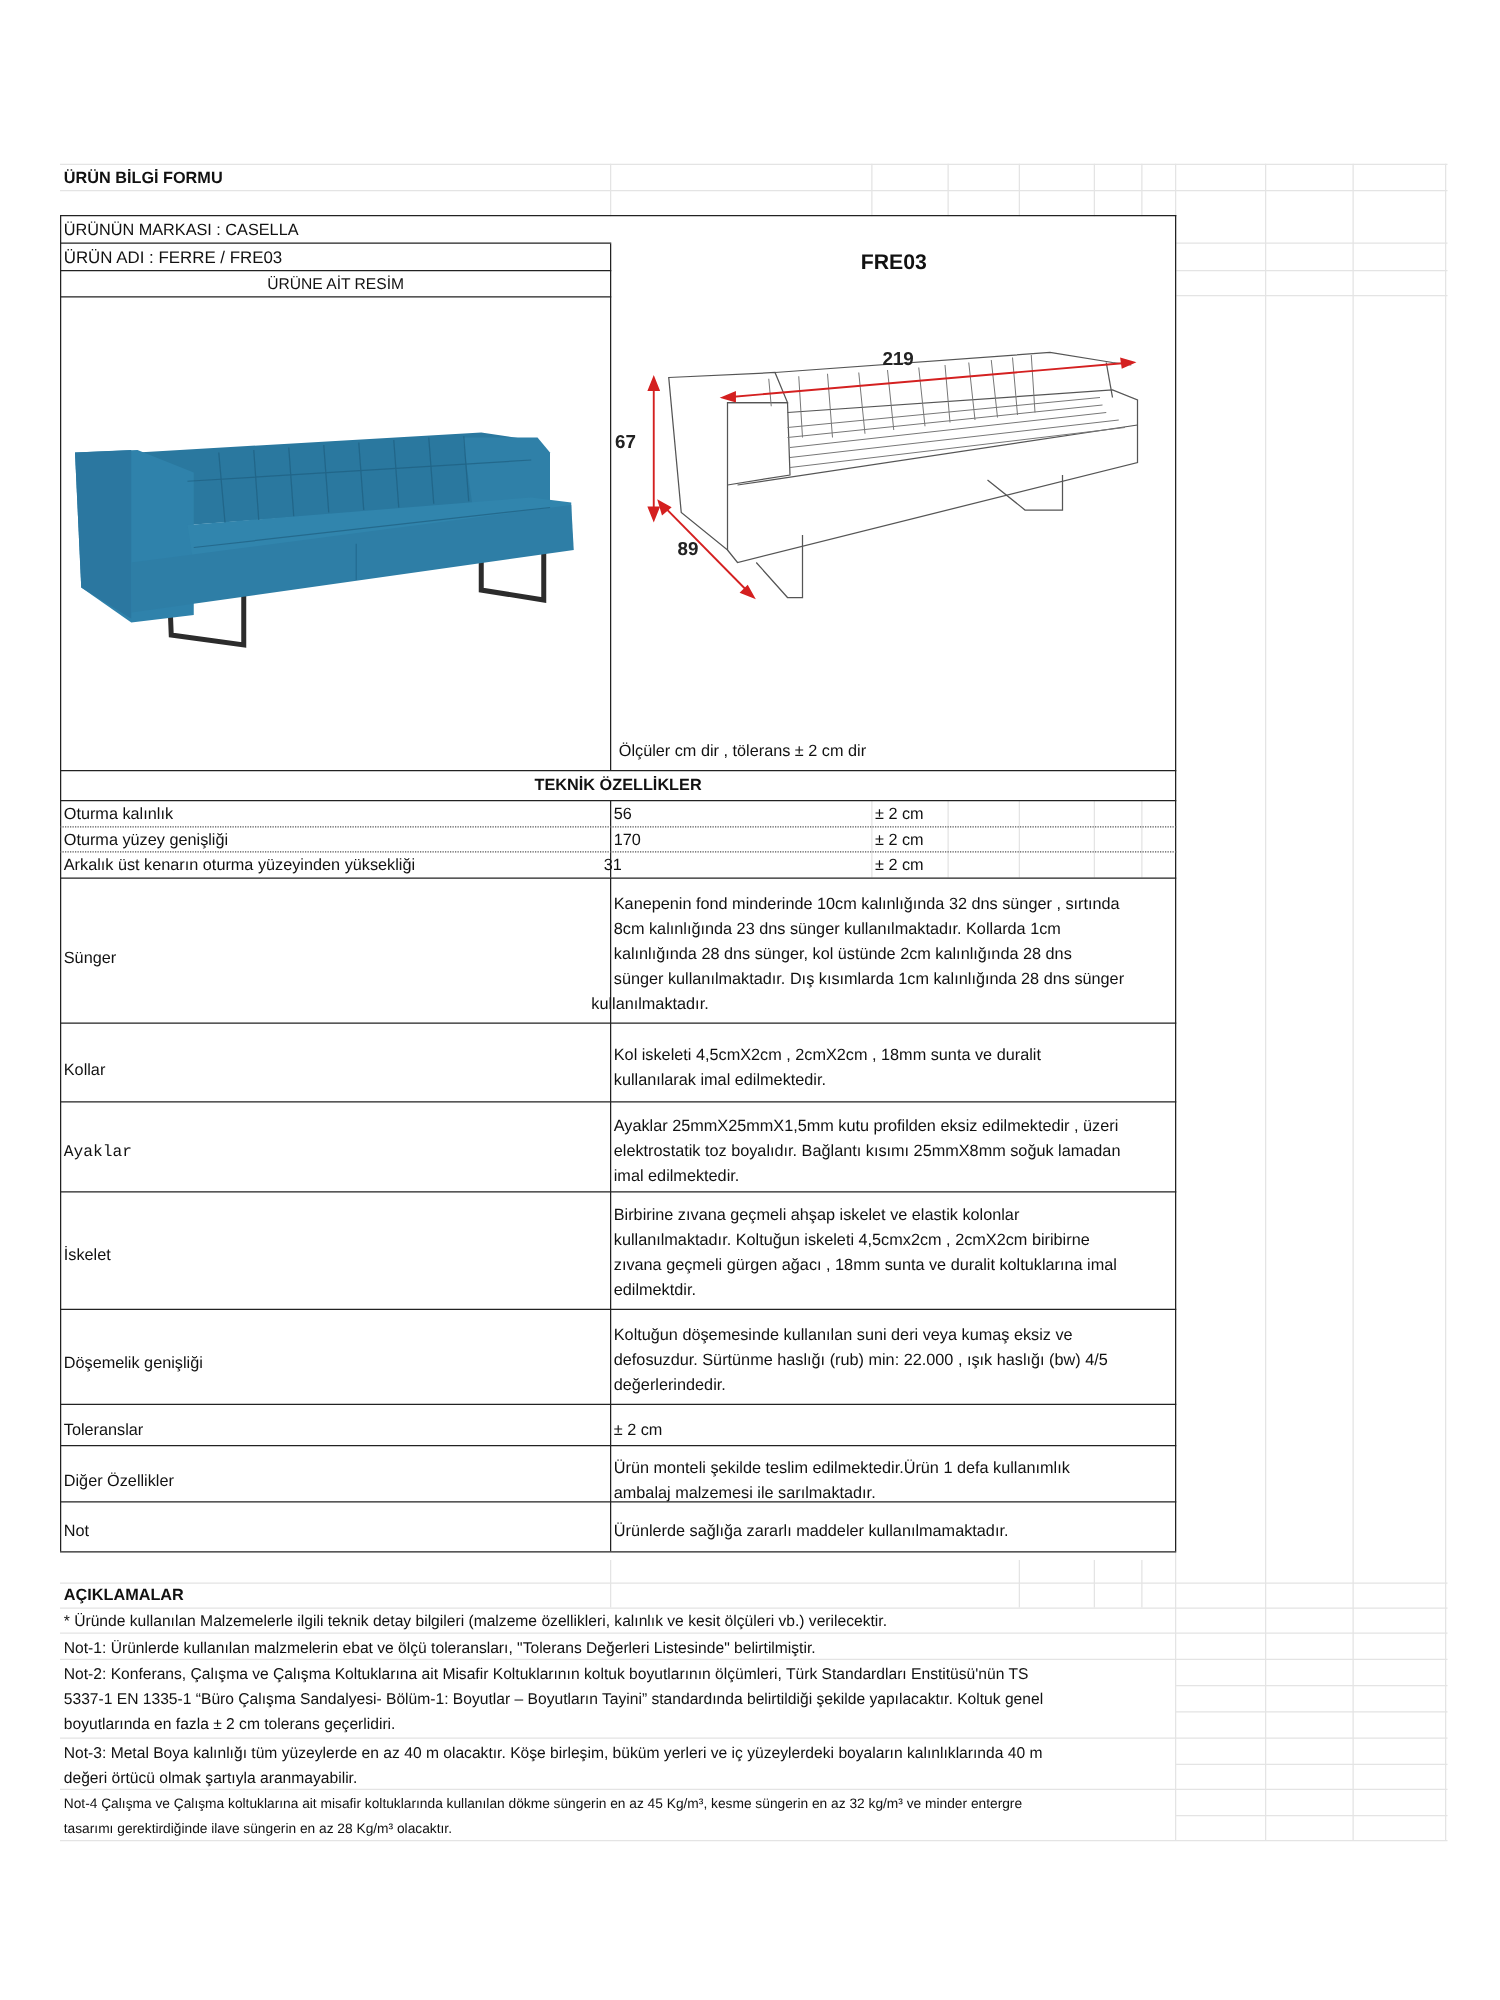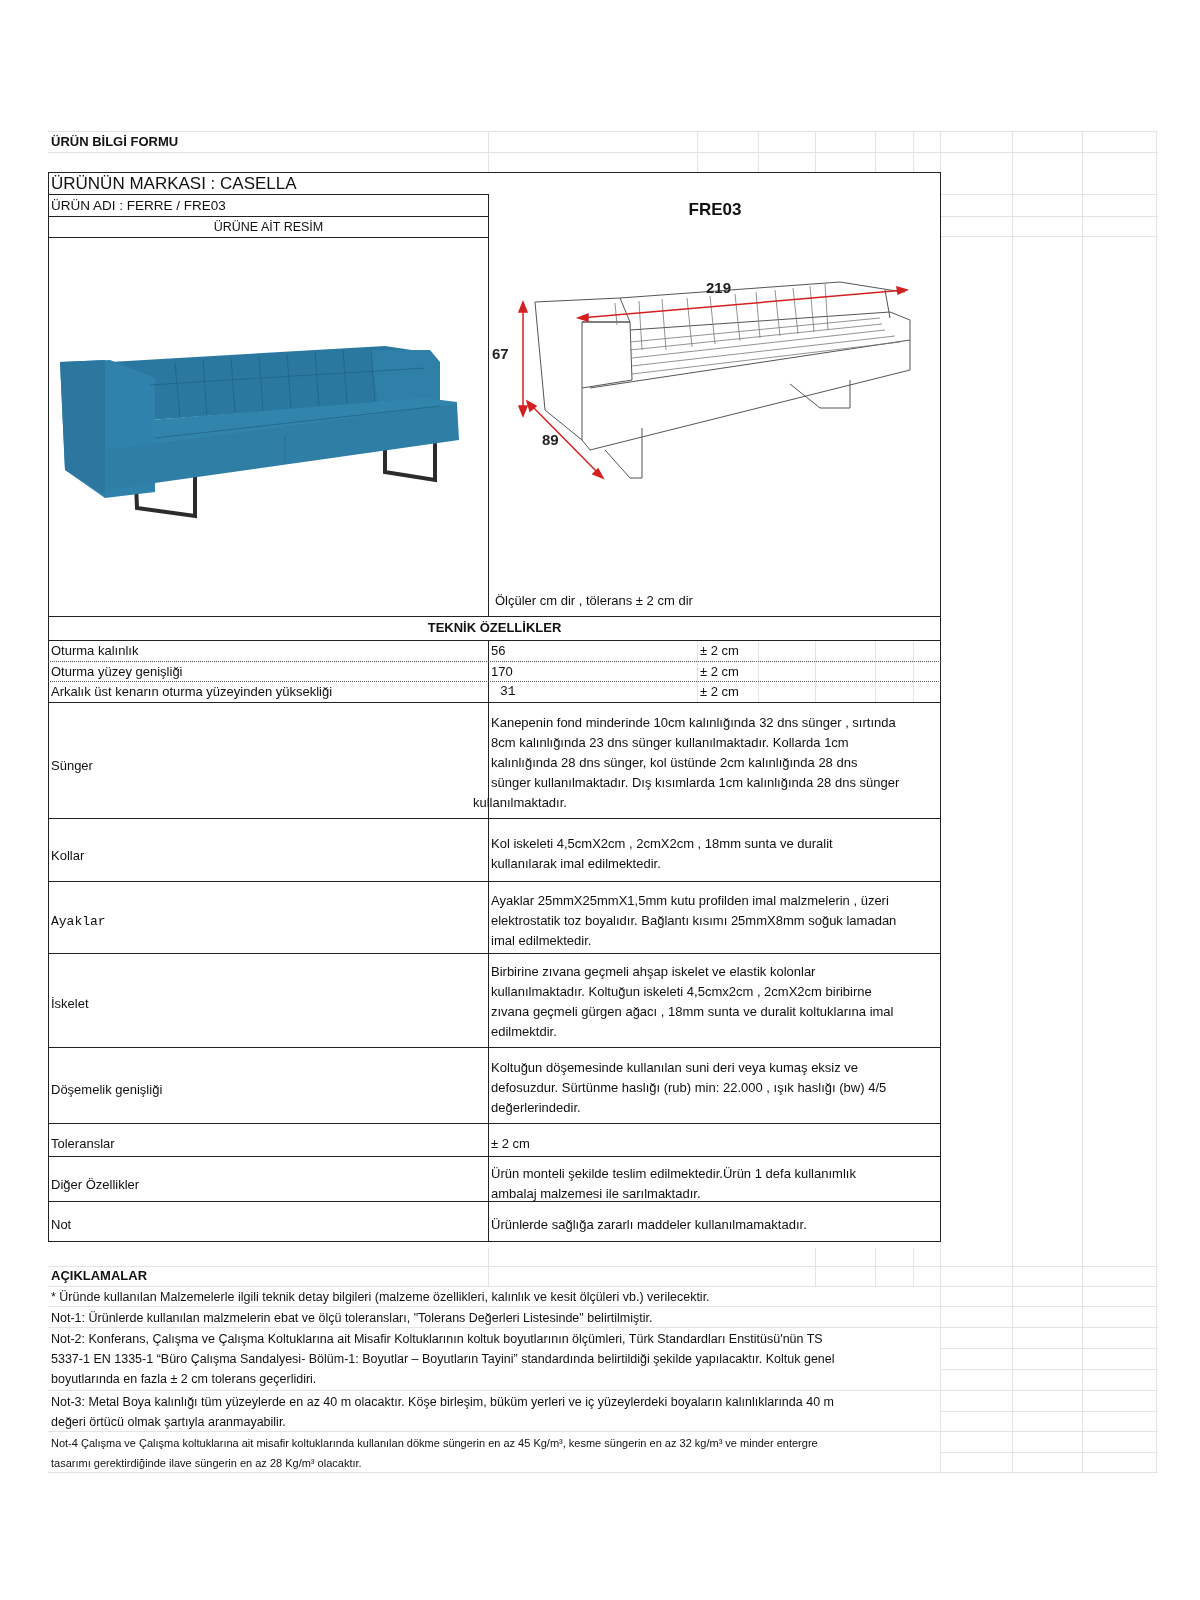--- a/index.html
+++ b/index.html
@@ -55,21 +55,21 @@
   <div class="vline" style="left:913px;top:1248px;height:38px;"></div>
 </div>
 
 <div class="txt bold" style="left:51px;top:132px;">ÜRÜN BİLGİ FORMU</div>
 
 <div class="hb" style="left:48px;top:172px;width:893px;"></div>
 <div class="vb" style="left:48px;top:172px;height:1069px;"></div>
 <div class="vb" style="left:940px;top:172px;height:1069px;"></div>
 <div class="vb" style="left:488px;top:195px;height:421px;"></div>
 
-<div class="txt" style="left:51px;top:174px;font-size:17px;">ÜRÜNÜN MARKASI : CASELLA</div>
+<div class="txt" style="left:51px;top:174px;font-size:13px;">ÜRÜNÜN MARKASI : CASELLA</div>
 <div class="hb" style="left:48px;top:194px;width:441px;"></div>
 <div class="txt" style="left:51px;top:196px;font-size:13.5px;">ÜRÜN ADI : FERRE / FRE03</div>
 <div class="hb" style="left:48px;top:216px;width:441px;"></div>
 <div class="txt" style="left:48px;top:217px;width:441px;text-align:center;font-size:12.5px;">ÜRÜNE AİT RESİM</div>
 <div class="hb" style="left:48px;top:237px;width:441px;"></div>
 
 <div class="abs" style="left:55px;top:340px;width:420px;height:180px;">
   <svg width="420" height="180" viewBox="0 0 420 180">
 
     <polyline points="80,118 82,168 140,176 140,120" fill="none" stroke="#2c2c2c" stroke-width="4"></polyline>
@@ -166,21 +166,21 @@
     <div class="txt" style="left:491px;top:641px;">56</div>
     <div class="txt" style="left:700px;top:641px;">± 2 cm</div>
   </div>
   <div>
     <div class="txt" style="left:51px;top:662px;">Oturma yüzey genişliği</div>
     <div class="txt" style="left:491px;top:662px;">170</div>
     <div class="txt" style="left:700px;top:662px;">± 2 cm</div>
   </div>
   <div>
     <div class="txt" style="left:51px;top:682px;">Arkalık üst kenarın oturma yüzeyinden yüksekliği</div>
-    <div class="txt" style="left:500px;top:682px;font-family:Liberation Mono, monospace;">31</div>
+    <div class="txt" style="left:483px;top:682px;">31</div>
     <div class="txt" style="left:700px;top:682px;">± 2 cm</div>
   </div>
 </div>
 
 <div>
   <div class="vb" style="left:488px;top:702px;height:539px;"></div>
 
   <div>
     <div class="txt" style="left:51px;top:756px;">Sünger</div>
     <div class="txt" style="left:491px;top:713px;">Kanepenin fond minderinde 10cm kalınlığında 32 dns sünger , sırtında</div>
@@ -193,21 +193,21 @@
 
   <div>
     <div class="txt" style="left:51px;top:846px;">Kollar</div>
     <div class="txt" style="left:491px;top:834px;">Kol iskeleti 4,5cmX2cm , 2cmX2cm , 18mm sunta ve duralit</div>
     <div class="txt" style="left:491px;top:854px;">kullanılarak imal edilmektedir.</div>
   </div>
   <div class="hb" style="left:48px;top:881px;width:893px;"></div>
 
   <div>
     <div class="txt" style="left:51px;top:912px;font-family:Liberation Mono, monospace;">Ayaklar</div>
-    <div class="txt" style="left:491px;top:891px;">Ayaklar 25mmX25mmX1,5mm kutu profilden imal malzmelerin , üzeri</div>
+    <div class="txt" style="left:491px;top:891px;">Ayaklar 25mmX25mmX1,5mm kutu profilden eksiz edilmektedir , üzeri</div>
     <div class="txt" style="left:491px;top:911px;">elektrostatik toz boyalıdır. Bağlantı kısımı 25mmX8mm soğuk lamadan</div>
     <div class="txt" style="left:491px;top:931px;">imal edilmektedir.</div>
   </div>
   <div class="hb" style="left:48px;top:953px;width:893px;"></div>
 
   <div>
     <div class="txt" style="left:51px;top:994px;">İskelet</div>
     <div class="txt" style="left:491px;top:962px;">Birbirine zıvana geçmeli ahşap iskelet ve elastik kolonlar</div>
     <div class="txt" style="left:491px;top:982px;">kullanılmaktadır. Koltuğun iskeleti 4,5cmx2cm , 2cmX2cm biribirne</div>
     <div class="txt" style="left:491px;top:1002px;">zıvana geçmeli gürgen ağacı , 18mm sunta ve duralit koltuklarına imal</div>

